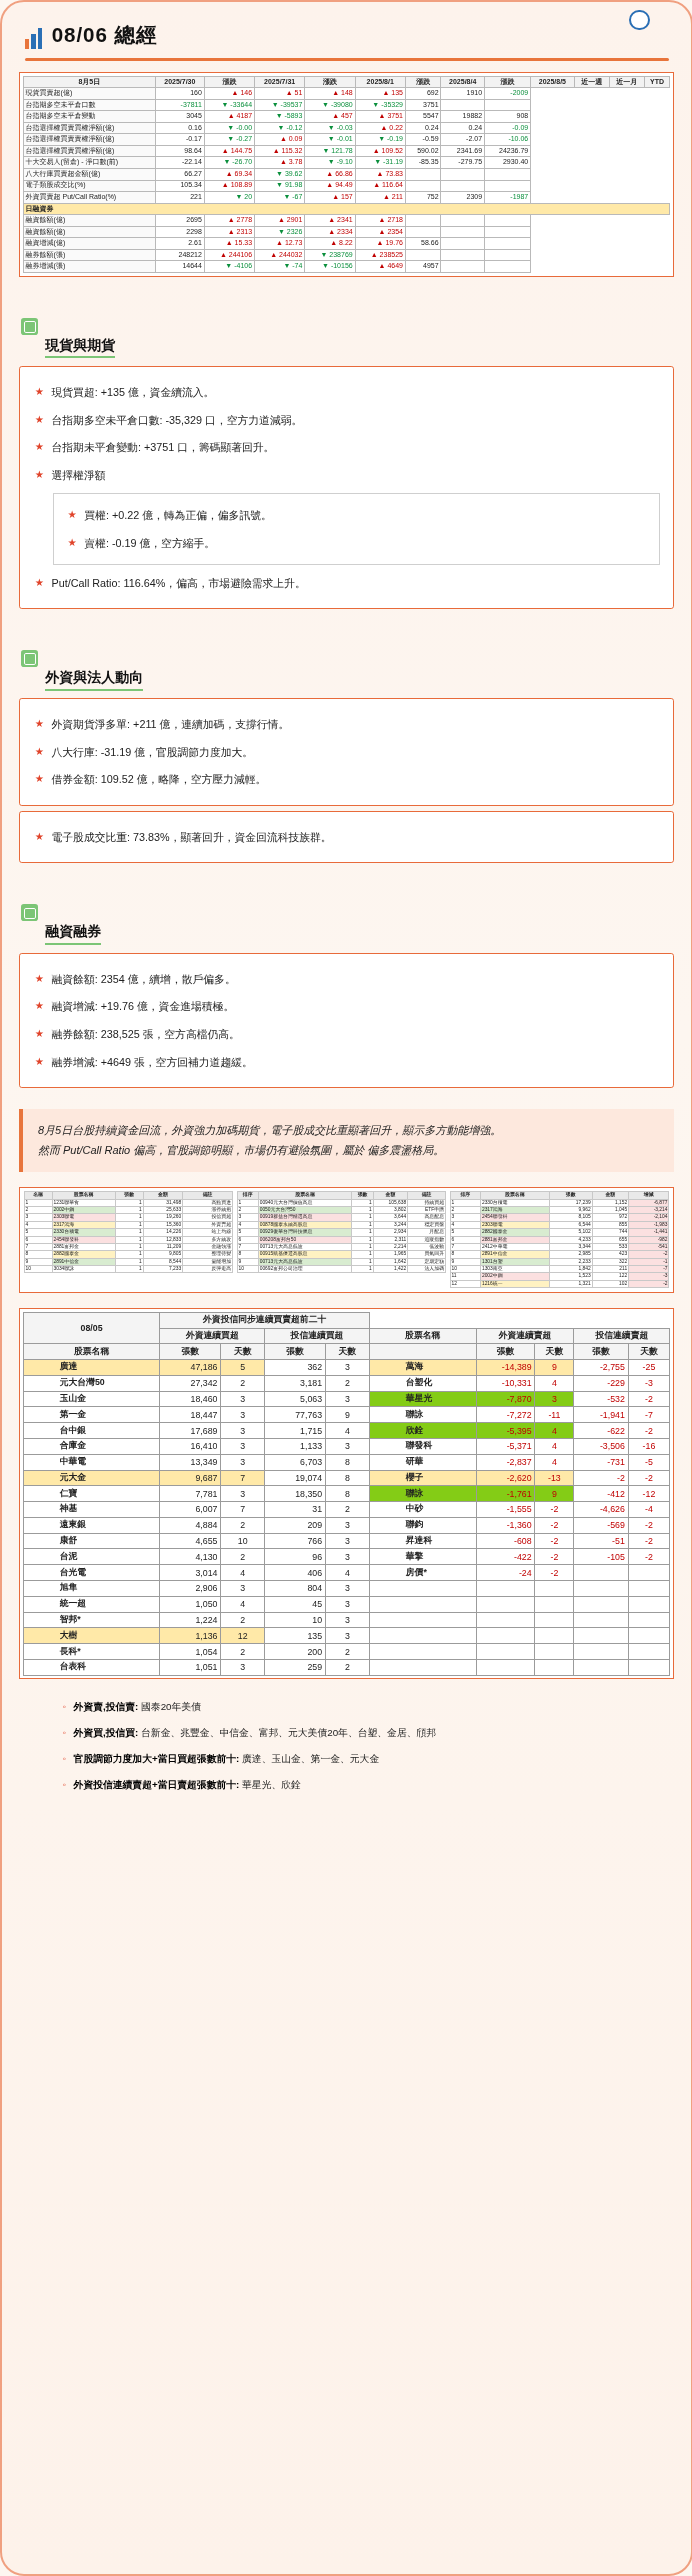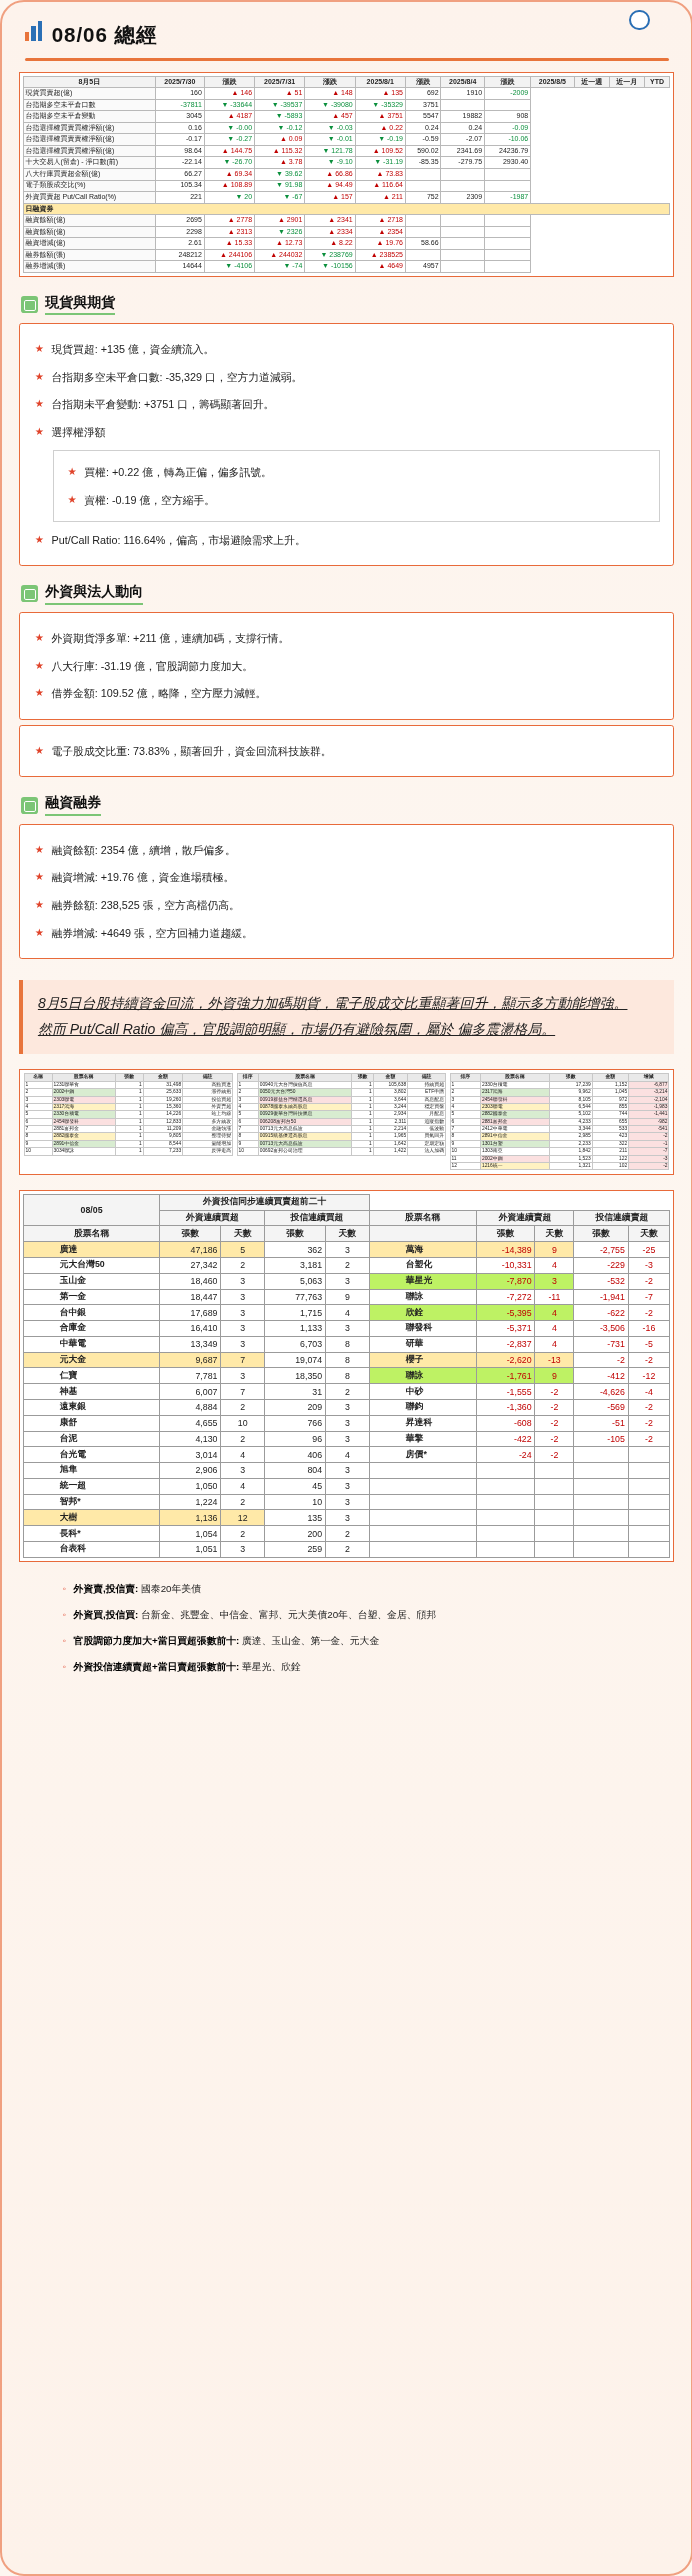--- a/index.html
+++ b/index.html
@@ -24,21 +24,21 @@
     position: absolute;
     top: 7.5px; right: 41px;
     width: 20.6px; height: 20.6px;
     border: 2.8px solid #2a6fb5;
     border-radius: 50%;
     background: #fff;
   }
   
   .header {
     display: flex;
-    align-items: flex-start;
+    align-items: flex-end;
     gap: 9.4px;
     padding: 5.6px 7.5px 9.4px 7.5px;
   }
   .header .bars {
     display: flex; align-items: flex-end; gap: 1.9px; height: 20.6px;
   }
   .header .bars i { display:block; width:4.7px; background:#2a6fb5; }
   .header .bars i:nth-child(1){height:9.4px;background:#e8743b;}
   .header .bars i:nth-child(2){height:15px;background:#2a6fb5;}
   .header .bars i:nth-child(3){height:20.6px;background:#2a6fb5;}
@@ -81,21 +81,21 @@
   .sec-head .mark {
     width: 17px; height: 17px; border-radius: 2.8px;
     background: #7cc576; position: relative; flex: 0 0 auto;
   }
   .sec-head .mark::after{
     content:""; position:absolute; left:3.7px; top:3.7px; width:9.4px; height:9.4px;
     border:1.9px solid #fff; border-radius:1.9px;
   }
   .sec-head .txt {
     font-size: 14px; font-weight: bold; color: #111;
-    border-bottom: 2.8px solid #7cc576; padding-bottom: 1.9px;
+    border-bottom: 2.8px solid #7cc576; padding-bottom: 1.9px; margin-top: 43px;
   }
   
   .card {
     background: #fff;
     border: 0.9px solid #e86a3a;
     border-radius: 2.8px;
     margin: 0 1.9px 5.6px 1.9px;
     padding: 11.2px 13px;
   }
   ul.bul { list-style: none; margin: 0; padding: 0; }
@@ -111,25 +111,24 @@
     background: #fff;
   }
   .subbox li { font-size: 10.3px; }
   .subbox .star { color: #e0432a; }
   
   .summary {
     background: #fde8dd;
     border-left: 4.7px solid #e8743b;
     margin: 20.6px 1.9px 15px 1.9px;
     padding: 11.2px 15px;
-    font-size: 14px;
+    font-size: 11px;
     line-height: 1.85;
     font-style: italic;
     color: #222;
-    text-decoration: underline;
   }
   
   .sheet-card {
     background: #fff;
     border: 0.9px solid #e86a3a;
     padding: 3.7px;
     margin: 0 1.9px 15px 1.9px;
   }
   table.mini {
     width: 100%;
@@ -156,21 +155,21 @@
   table.rank th, table.rank td {
     border: 0.9px solid #9b9b9b;
     padding: 1.4px 2.8px;
     text-align: center;
     white-space: nowrap;
   }
   table.rank th { background:#f4f4f4; font-weight:bold; }
   table.rank td.name { text-align:left; font-weight:bold;padding-left:36px; }
   table.rank td.rt { text-align:right; }
   .hl-y { background:#ffe9a8; }
-  .hl-p { background:#bef264; }
+  .hl-p { background:#84cc16; }
   .neg { color:#c00000; }
   
   .notes { margin: 15px 5.6px 7.5px 5.6px; }
   .notes li {
     display:flex; gap:7.5px; align-items:flex-start;
     font-size: 9.8px; line-height:1.7; padding:4.7px 0;
   }
   .notes .dot { color:#e0432a; flex:0 0 auto; }
   .notes b { color:#000; }
 </style>

